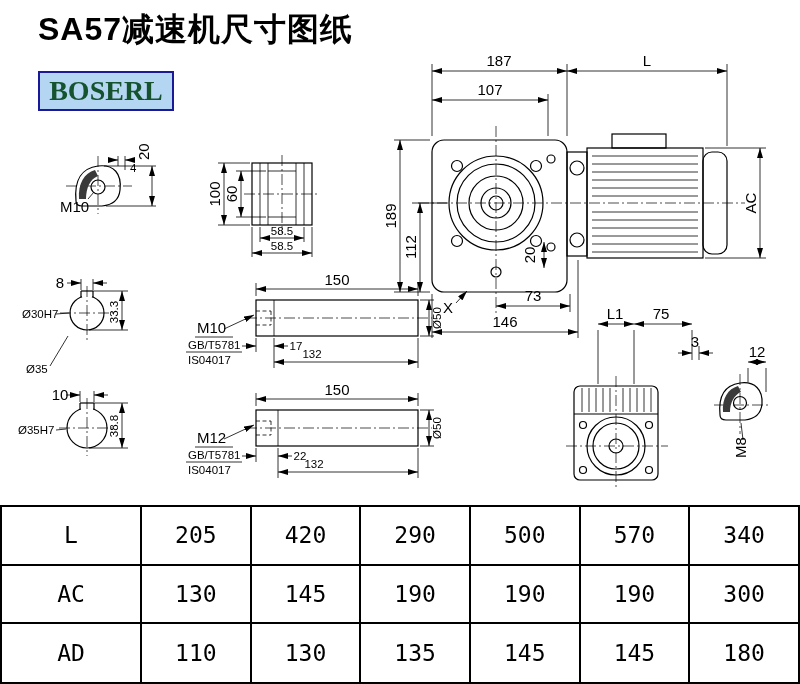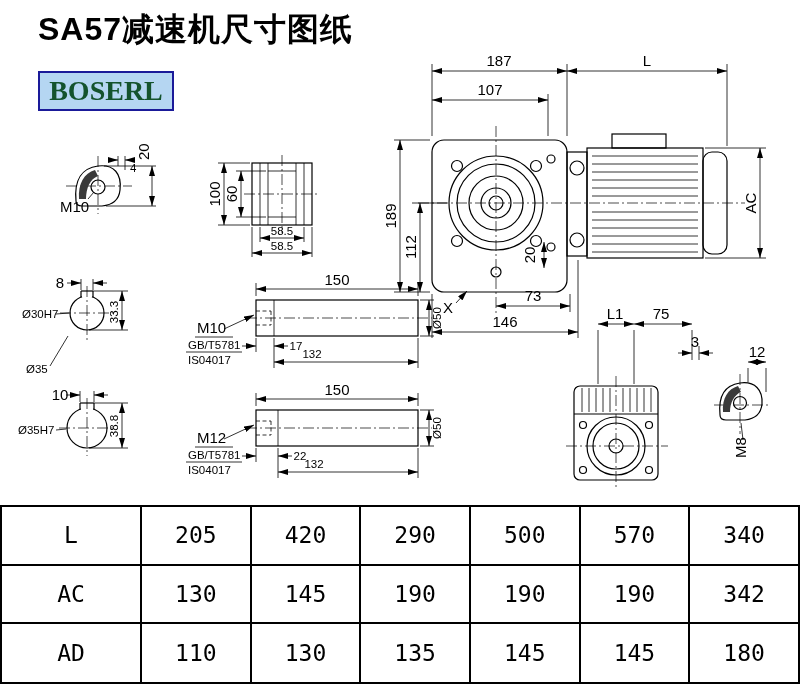--- a/index.html
+++ b/index.html
@@ -308,21 +308,21 @@
       <td>570</td>
       <td>340</td>
     </tr>
     <tr style="height:44px">
       <th>AC</th>
       <td>130</td>
       <td>145</td>
       <td>190</td>
       <td>190</td>
       <td>190</td>
-      <td>342</td>
+      <td>300</td>
     </tr>
     <tr style="height:45px">
       <th>AD</th>
       <td>110</td>
       <td>130</td>
       <td>135</td>
       <td>145</td>
       <td>145</td>
       <td>180</td>
     </tr>

